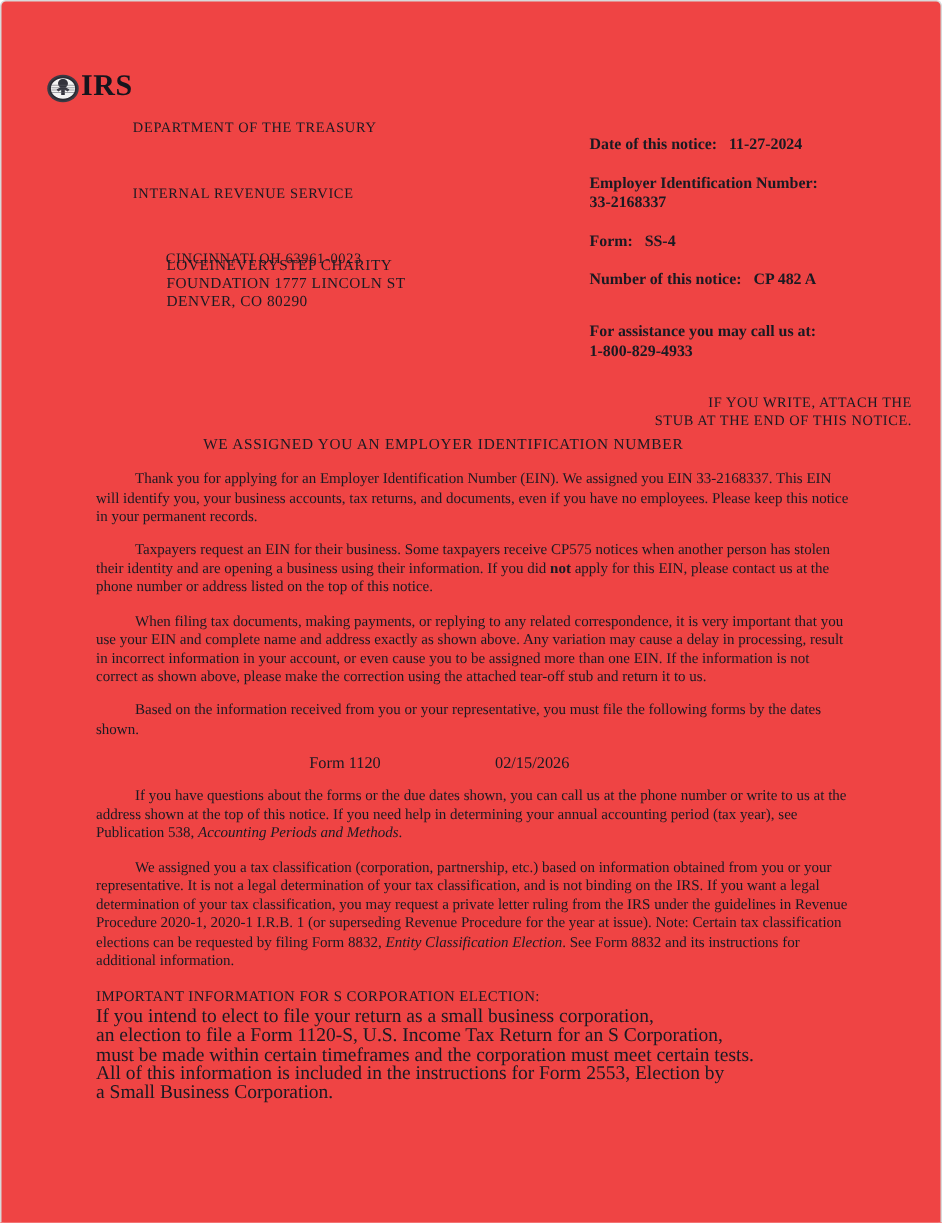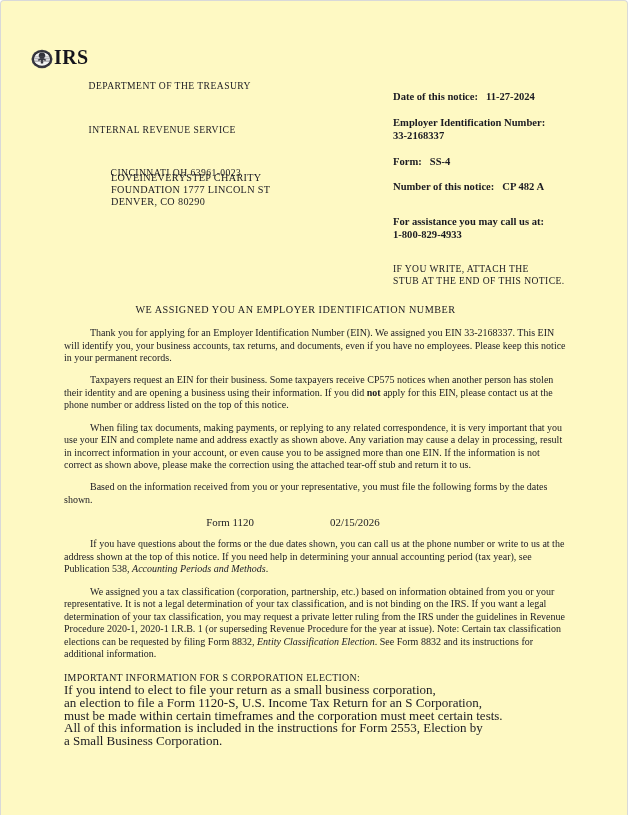--- a/index.html
+++ b/index.html
@@ -7,45 +7,45 @@
     width:628px;height:815px;background:#ffffff;
     font-family:"Liberation Serif","DejaVu Serif",serif;
     color:#1a1a22;position:relative;overflow:hidden;
   }
   .page{
     position:absolute;inset:0;
     border:1px solid #d9d9d9;
     border-bottom:none;
     border-radius:4px 4px 0 0;
     box-sizing:border-box;
-    background:#fef9c3;
+    background:#ef4444;
     padding-left:12px;
   }
   
   .header{position:absolute;left:30px;top:46px;display:flex;align-items:flex-start;}
   .seal{width:22px;height:20px;margin-top:2px;flex:0 0 auto;}
   .irs-word{
     font-family:"Liberation Serif","DejaVu Serif",serif;
     font-size:20px;font-weight:bold;letter-spacing:.4px;
     line-height:20px;margin-left:1px;color:#15151d;
   }
   .agency{margin-left:0px;line-height:11.6px;padding-top:1px;}
   .agency div{font-size:9.6px;letter-spacing:.45px;white-space:nowrap;color:#1a1a22;margin-top:32px;}
   .agency .city{padding-left:22px;}
   
   .notice-col{position:absolute;left:392px;top:89px;width:215px;}
   .notice-col .row{margin-bottom:12px;line-height:13.5px;font-weight:bold;}
   .notice-col div{font-size:10.6px;white-space:nowrap;}
   .notice-col .gap{height:9px;}
-  .stub div{font-size:9.6px;letter-spacing:.4px;line-height:12.5px;}
+  .stub div{font-size:9.6px;letter-spacing:.4px;line-height:12.5px;text-align:right;}
   
   .addressee{position:absolute;left:110px;top:171px;line-height:11.8px;}
   .addressee div{font-size:10.2px;letter-spacing:.35px;white-space:nowrap;}
   
-  .body{position:absolute;left:63px;top:303px;width:505px;}
+  .body{position:absolute;left:63px;top:290px;width:505px;}
   .headline{
     text-align:center;font-size:10.2px;letter-spacing:.5px;
     margin:0 0 12px 0;padding-right:42px;
   }
   p.para{
     font-size:10px;line-height:12.6px;margin:0 0 9.5px 0;
     text-indent:26px;white-space:pre-line;
   }
   .forms-line{
     font-size:10.9px;line-height:12.6px;margin:0 0 9.5px 0;

